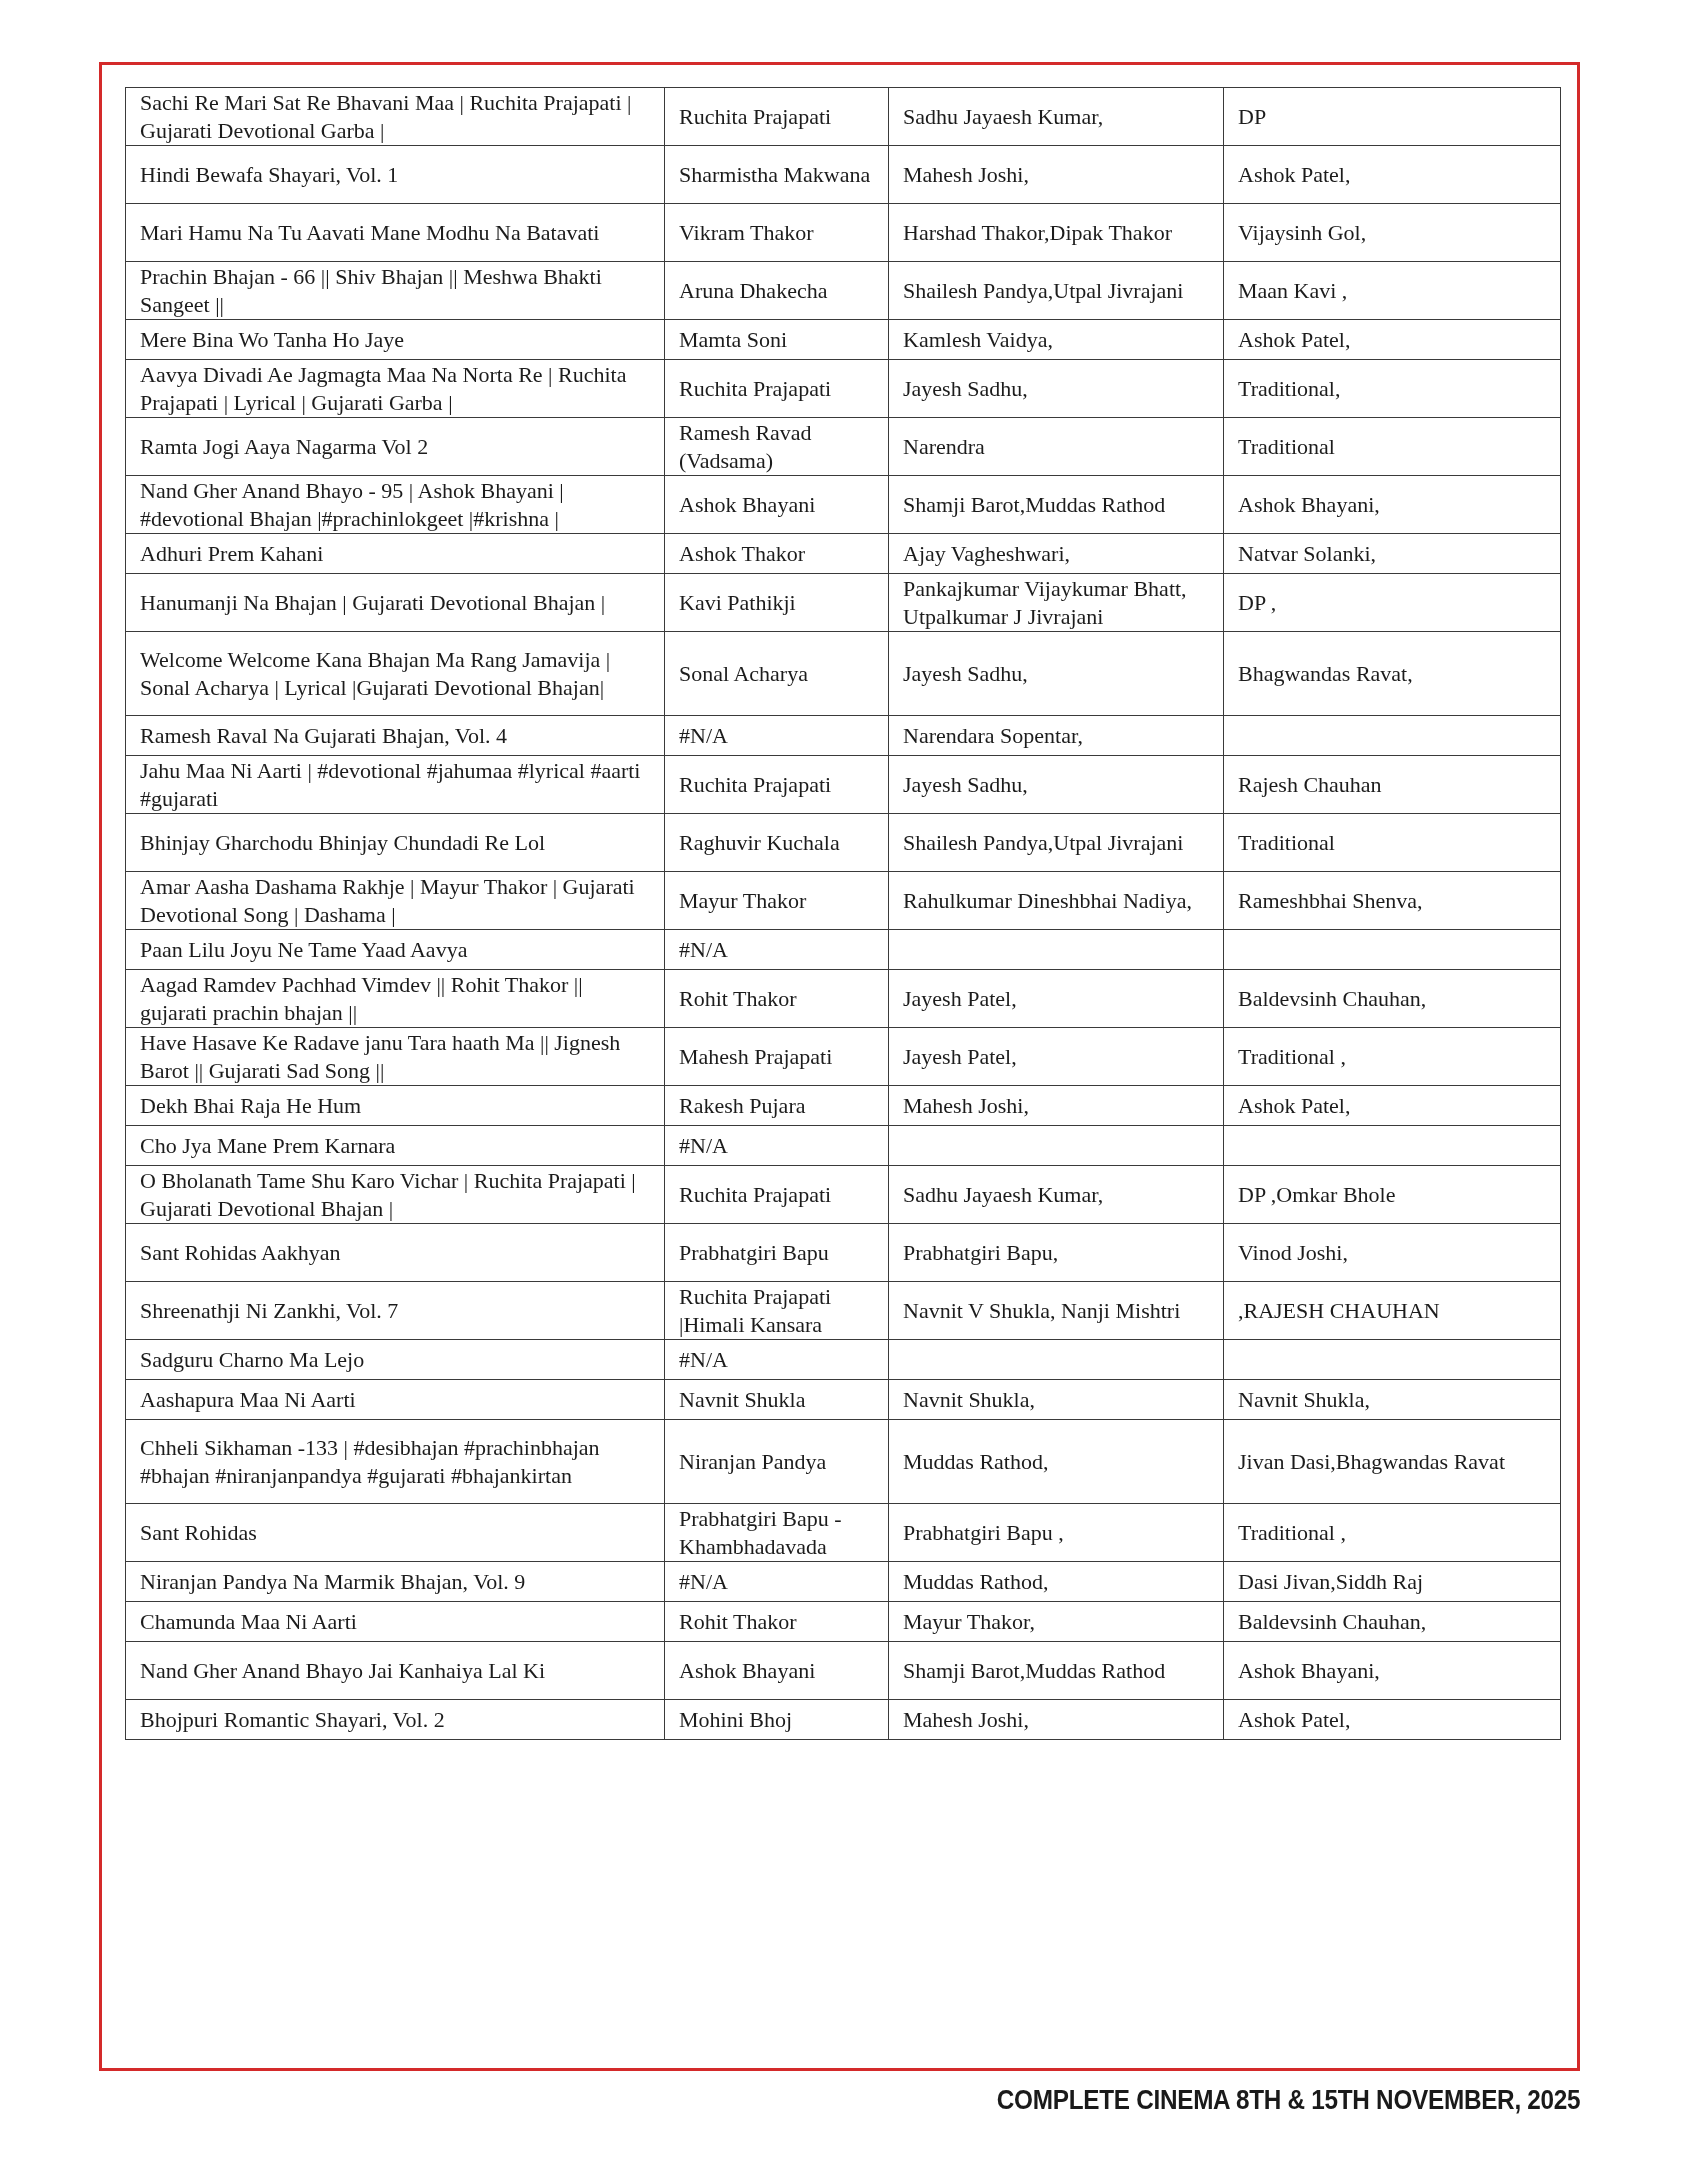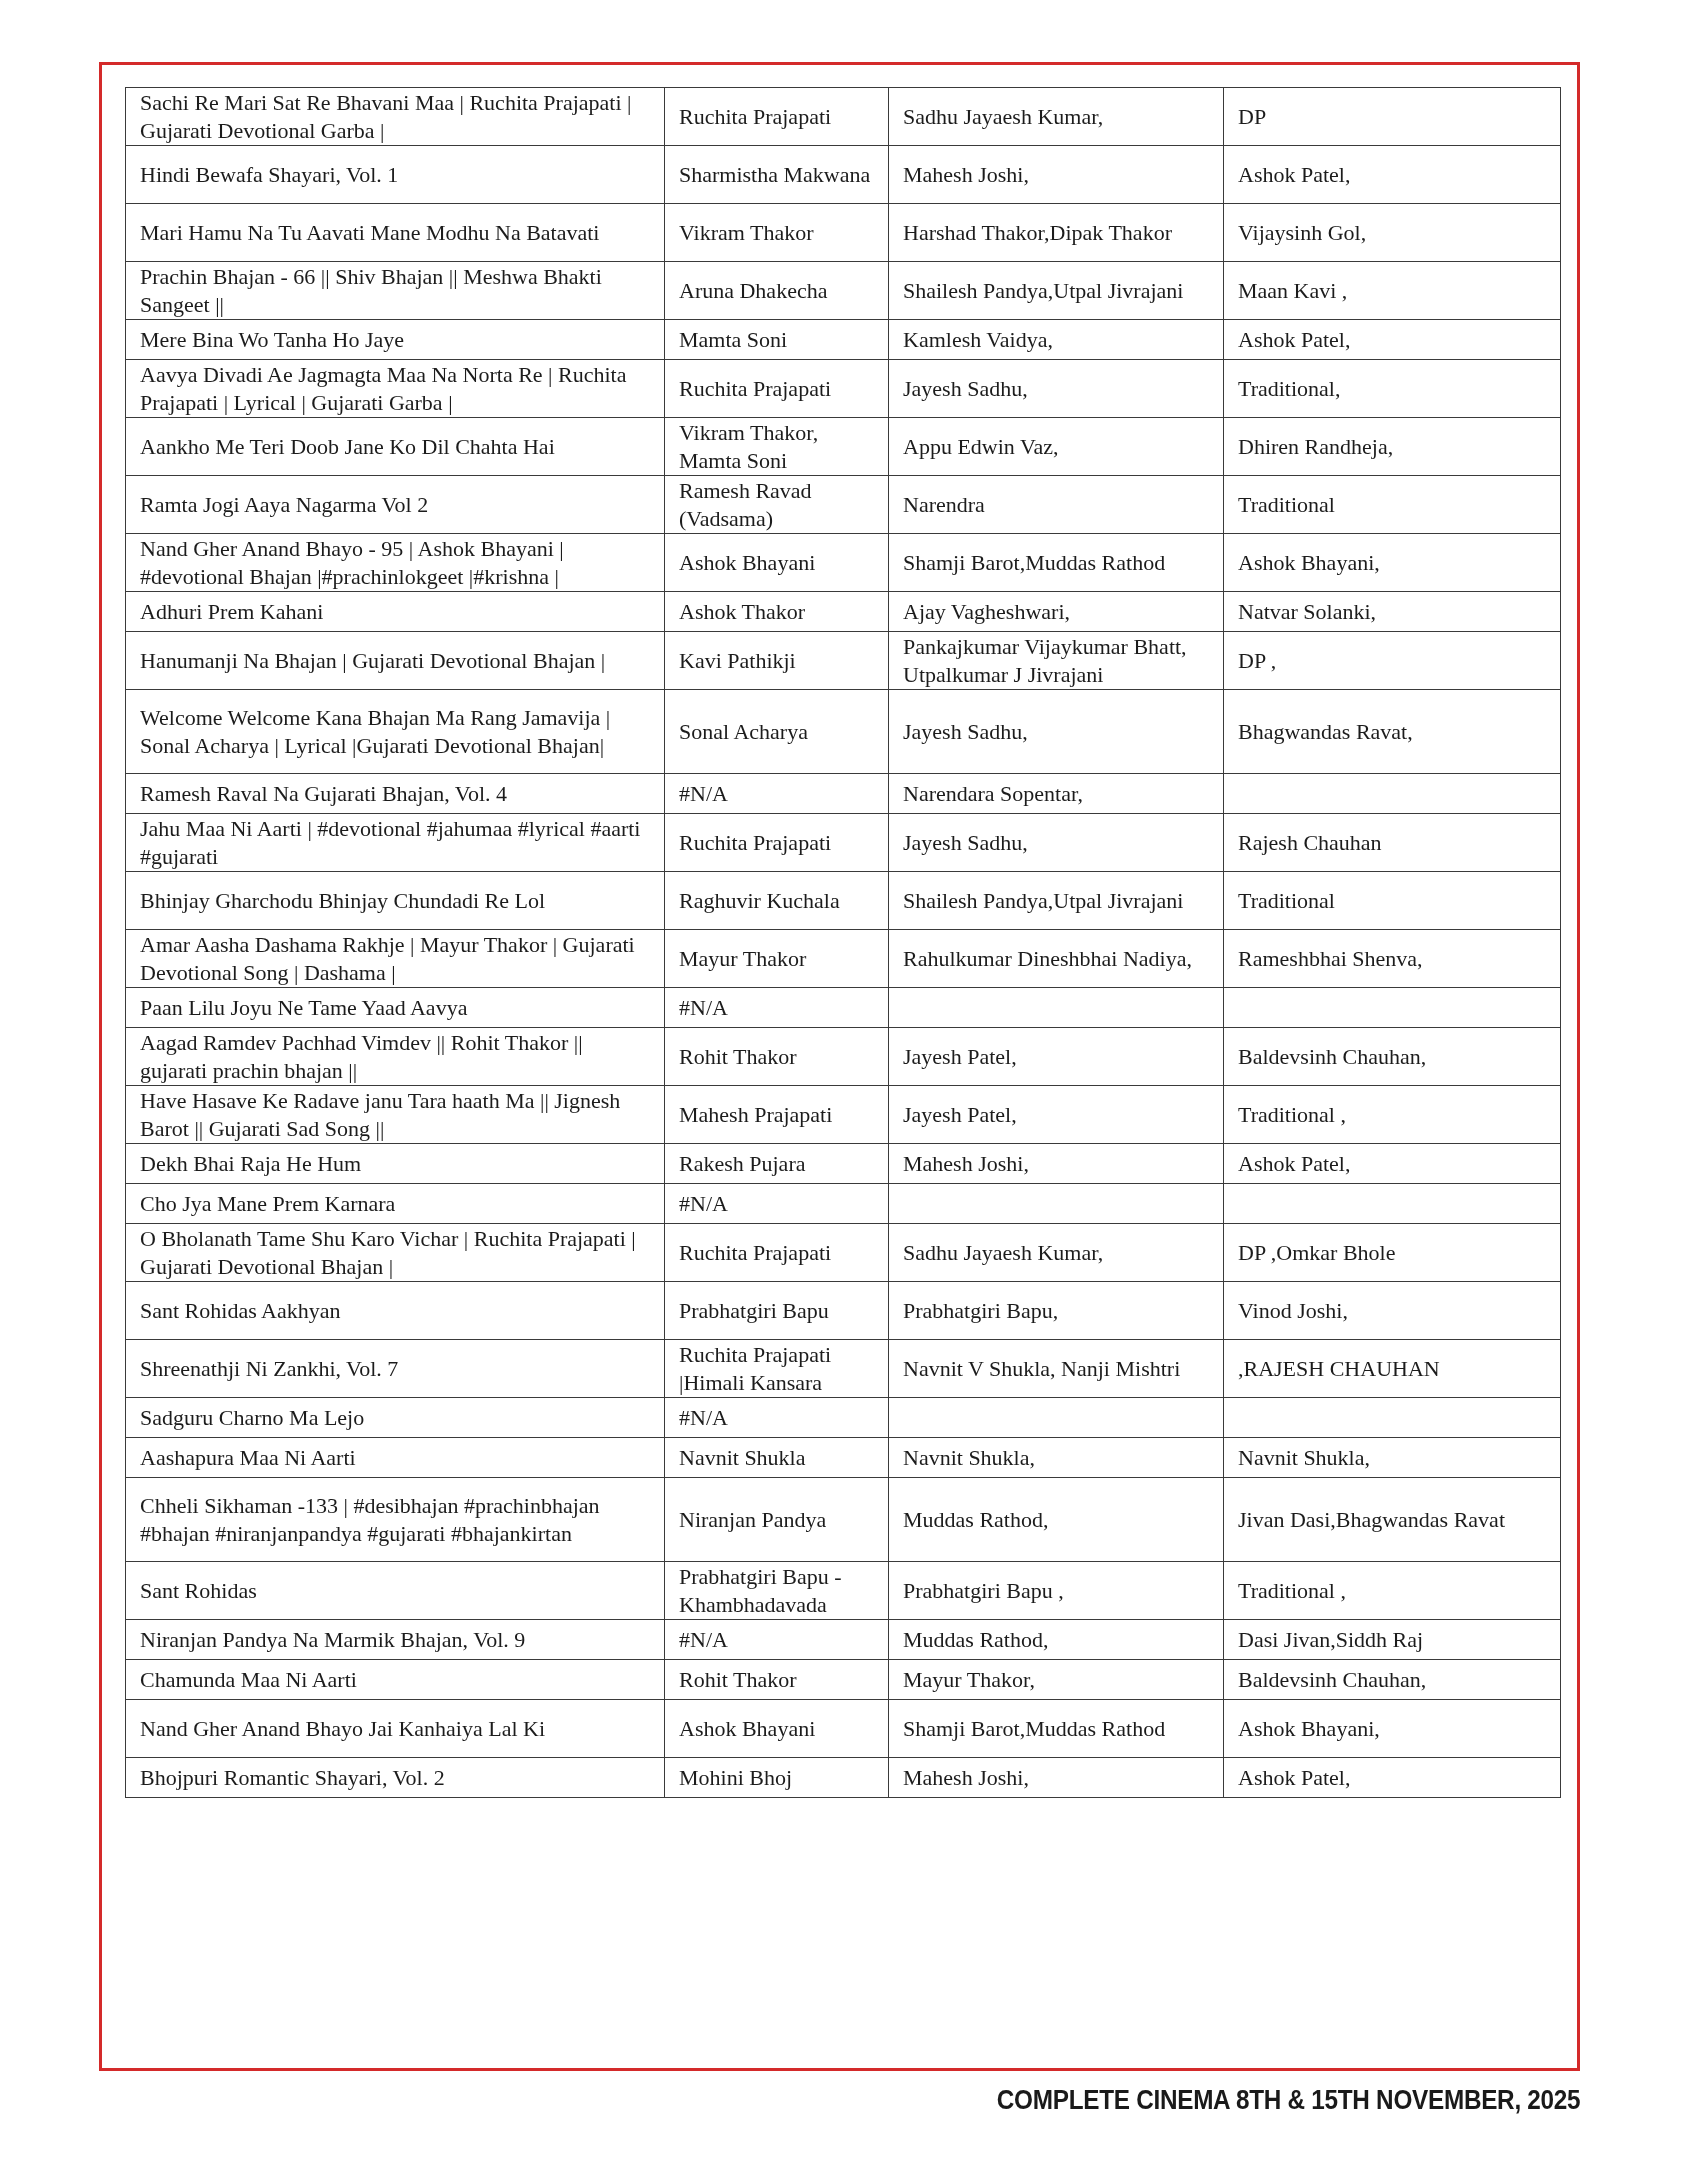--- a/index.html
+++ b/index.html
@@ -106,26 +106,20 @@
         <td>Kamlesh  Vaidya,</td>
         <td>Ashok  Patel,</td>
       </tr>
       <tr class="h2">
         <td>Aavya Divadi Ae Jagmagta Maa Na Norta Re | Ruchita Prajapati | Lyrical | Gujarati Garba |</td>
         <td>Ruchita Prajapati</td>
         <td>Jayesh Sadhu,</td>
         <td>Traditional,</td>
       </tr>
       <tr class="h2">
-        <td>Aankho Me Teri Doob Jane Ko Dil Chahta Hai</td>
-        <td>Vikram Thakor, Mamta Soni</td>
-        <td>Appu Edwin Vaz,</td>
-        <td>Dhiren  Randheja,</td>
-      </tr>
-      <tr class="h2">
         <td>Ramta Jogi Aaya Nagarma Vol 2</td>
         <td>Ramesh Ravad (Vadsama)</td>
         <td>Narendra</td>
         <td>Traditional</td>
       </tr>
       <tr class="h2">
         <td>Nand Gher Anand Bhayo - 95 | Ashok Bhayani | #devotional Bhajan |#prachinlokgeet |#krishna |</td>
         <td>Ashok Bhayani</td>
         <td>Shamji  Barot,Muddas Rathod</td>
         <td>Ashok  Bhayani,</td>

